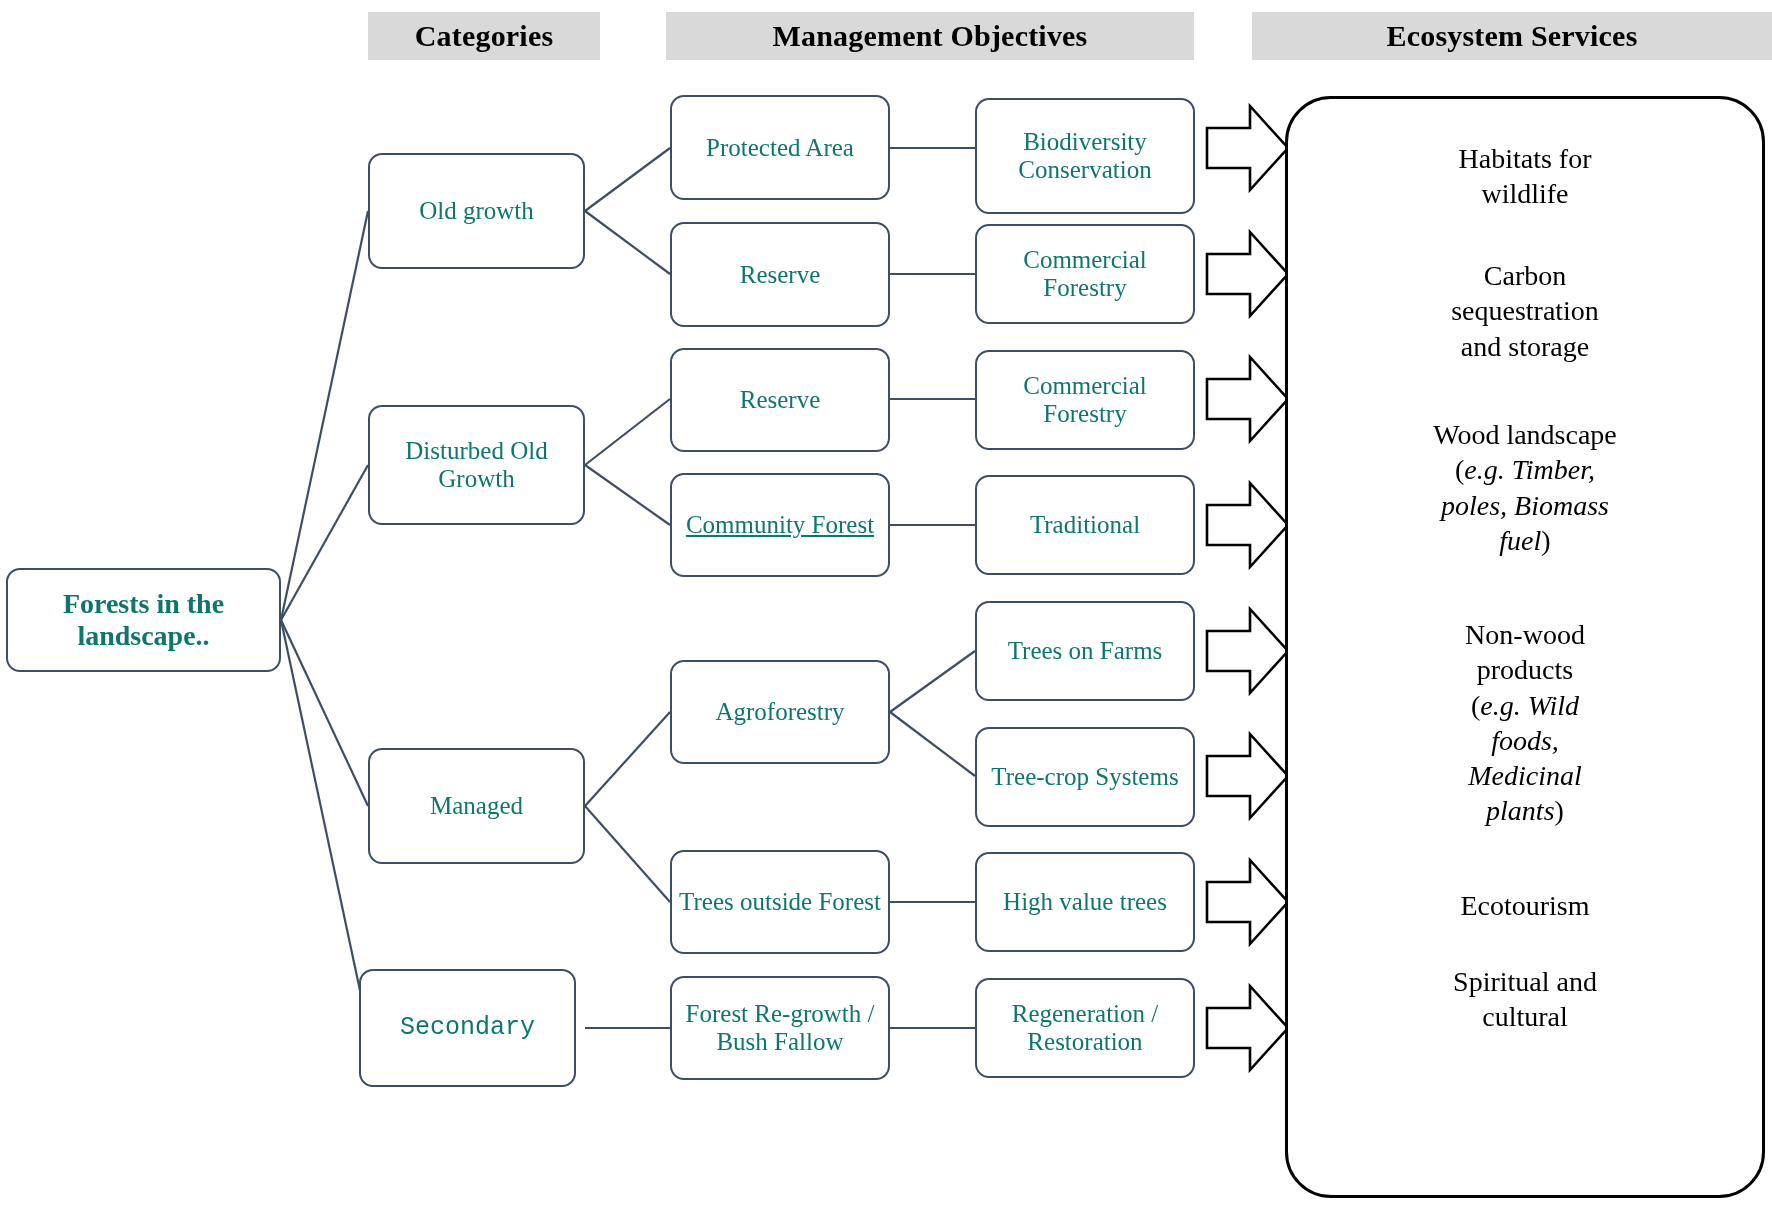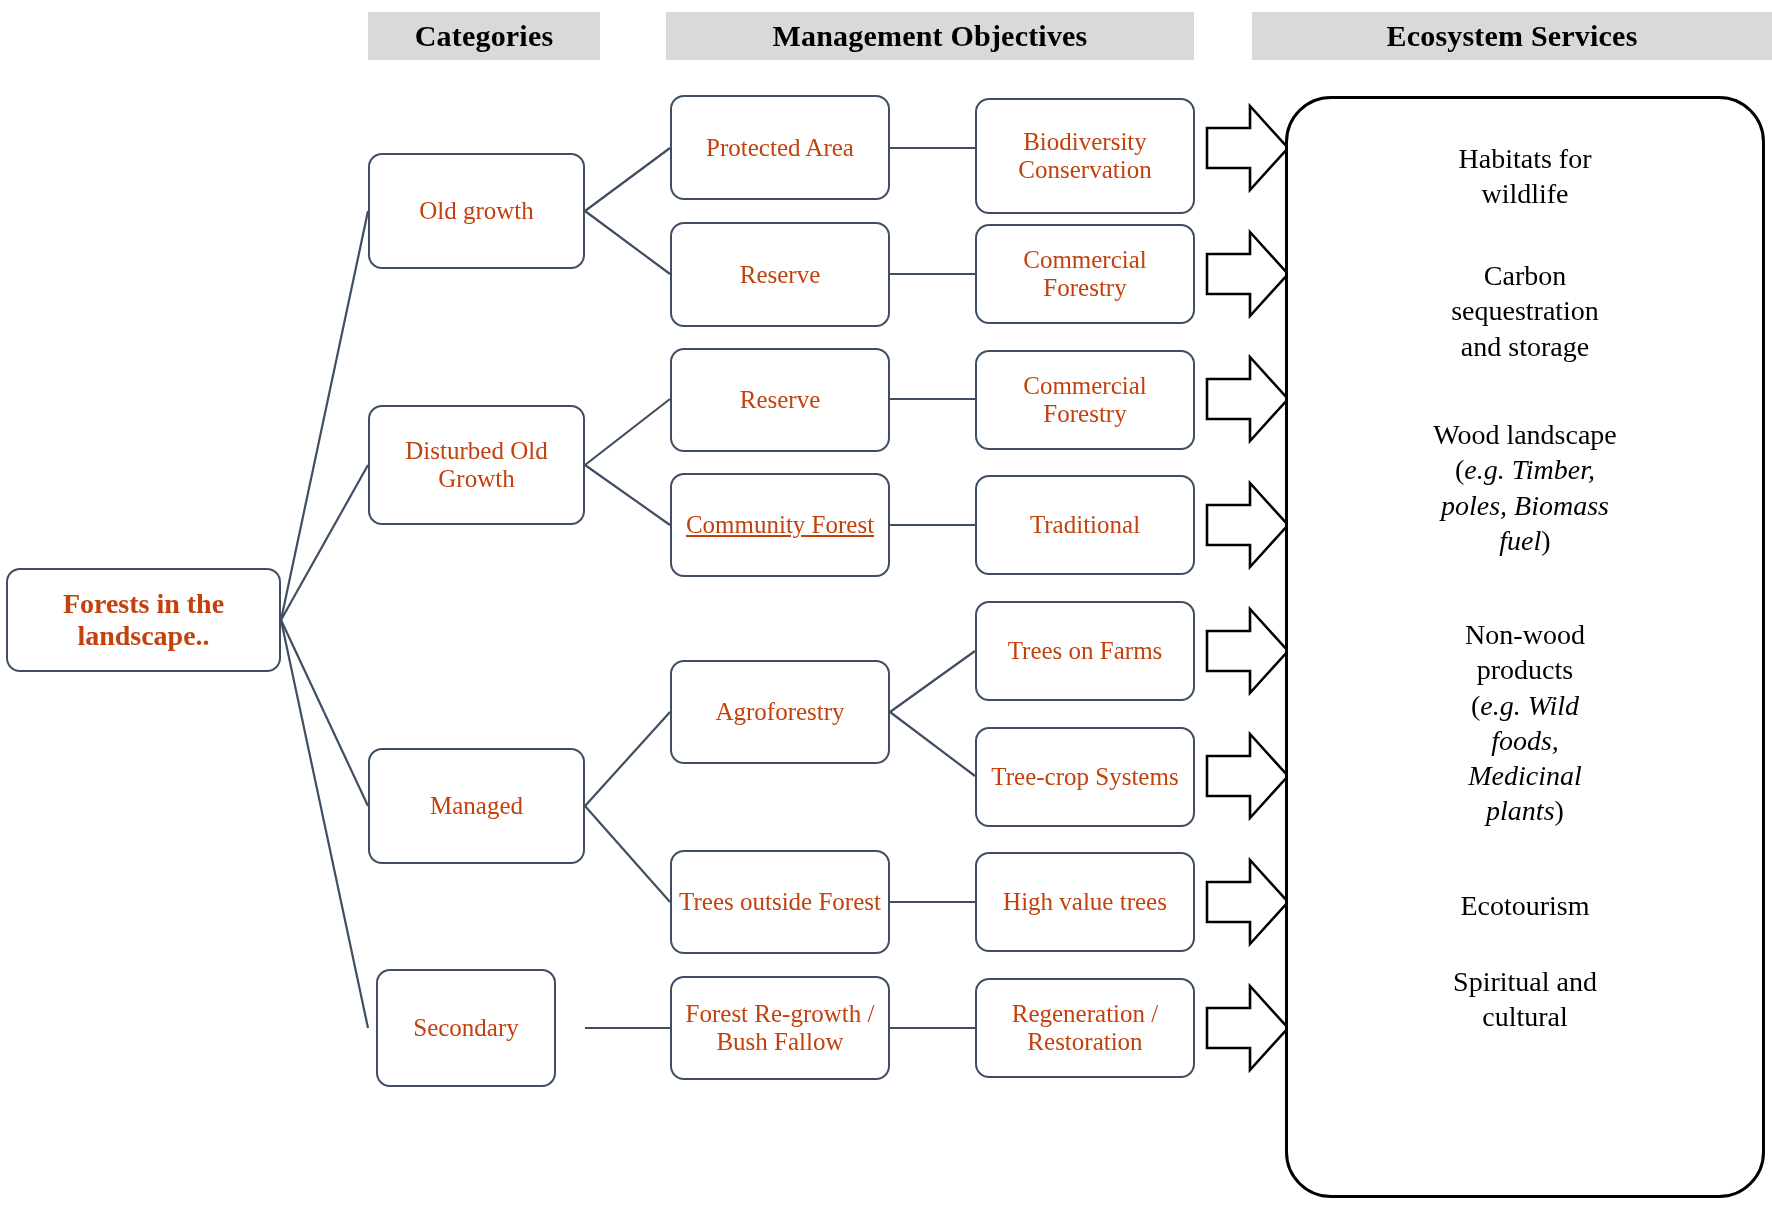--- a/index.html
+++ b/index.html
@@ -38,21 +38,21 @@
     position: absolute;
     border: 2.2px solid #3f4e63;
     border-radius: 14px;
     background: #ffffff;
     display: flex;
     align-items: center;
     justify-content: center;
     text-align: center;
     font-size: 25px;
     line-height: 1.12;
-    color: #c2410c;
+    color: #0f766e;
     box-sizing: border-box;
     padding: 2px 6px;
   }
   .node.root {
     font-weight: bold;
     font-size: 28px;
     border-width: 2.4px;
     line-height: 1.15;
   }
 
@@ -159,21 +159,21 @@
     <g>
       <path class="blockarrow" d="M 1207 1008 L 1250 1008 L 1250 986 L 1288 1028 L 1250 1070 L 1250 1048 L 1207 1048 Z"></path>
     </g>
   </svg>
 
   <div class="node root" style="left:6px; top:568px; width:275px; height:104px;">Forests in the landscape..</div>
 
   <div class="node" style="left:368px; top:153px; width:217px; height:116px;">Old growth</div>
   <div class="node" style="left:368px; top:405px; width:217px; height:120px;">Disturbed Old Growth</div>
   <div class="node" style="left:368px; top:748px; width:217px; height:116px;">Managed</div>
-  <div class="node" style="left:376px; top:969px; width:180px; height:118px;">Secondary</div>
+  <div class="node" style="left:359px; top:969px; width:217px; height:118px;font-family:Liberation Mono, monospace;">Secondary</div>
 
   <div class="node" style="left:670px; top:95px; width:220px; height:105px;">Protected Area</div>
   <div class="node" style="left:670px; top:222px; width:220px; height:105px;">Reserve</div>
   <div class="node" style="left:670px; top:348px; width:220px; height:104px;">Reserve</div>
   <div class="node" style="left:670px; top:473px; width:220px; height:104px;text-decoration:underline;">Community Forest</div>
   <div class="node" style="left:670px; top:660px; width:220px; height:104px;">Agroforestry</div>
   <div class="node" style="left:670px; top:850px; width:220px; height:104px;">Trees outside Forest</div>
   <div class="node" style="left:670px; top:976px; width:220px; height:104px;">Forest Re-growth / Bush Fallow</div>
 
   <div class="node" style="left:975px; top:98px; width:220px; height:116px;">Biodiversity Conservation</div>

